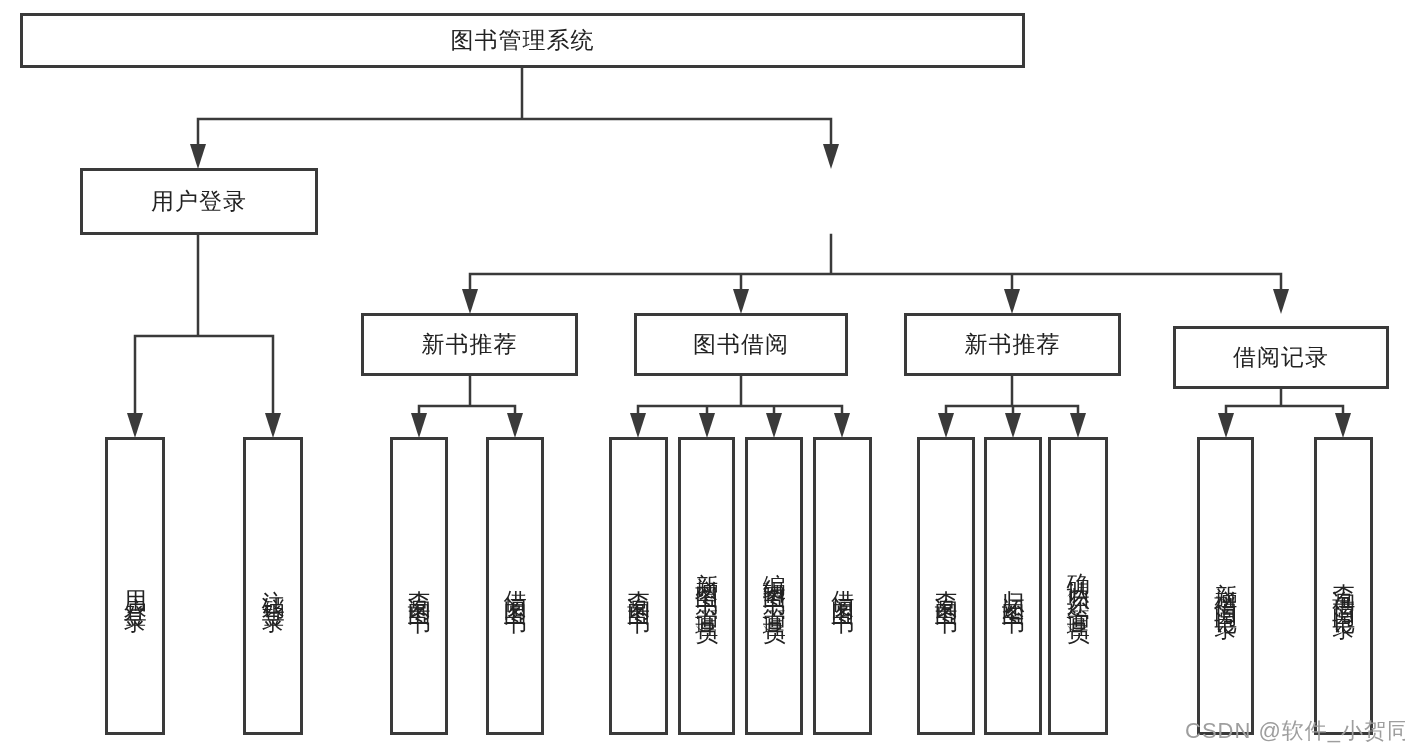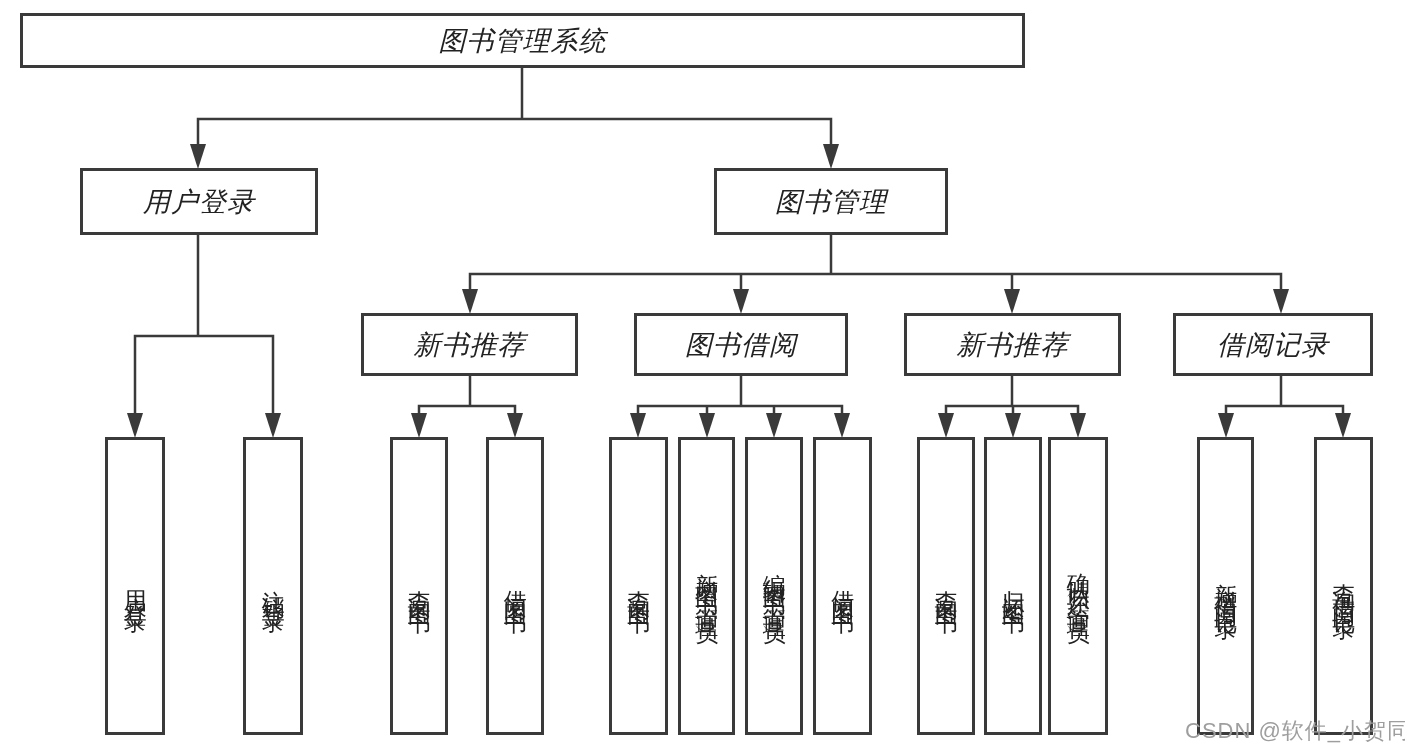--- a/index.html
+++ b/index.html
@@ -31,23 +31,22 @@
     border: 3px solid var(--border);
     display: flex;
     align-items: center;
     justify-content: center;
   }
   .box .lbl {
     color: var(--text);
     white-space: nowrap;
   }
   .hbox .lbl {
-    font-size: 27px;
+    font-size: 23px;
     letter-spacing: 1px;
-    font-style: italic;
   }
   .vbox .lbl {
     writing-mode: vertical-rl;
     text-orientation: mixed;
     font-size: 23px;
     letter-spacing: 7px;
     line-height: 1.1;
     white-space: normal;
   }
   .watermark {
@@ -98,34 +97,31 @@
     </g>
   </svg>
 
   <div class="box hbox" style="left:20px;top:13px;width:1005px;height:55px">
     <span class="lbl">图书管理系统</span>
   </div>
 
   <div class="box hbox" style="left:80px;top:168px;width:238px;height:67px">
     <span class="lbl">用户登录</span>
   </div>
-  <div class="box hbox" style="left:714px;top:168px;width:234px;height:67px">
-    <span class="lbl">图书管理</span>
-  </div>
 
   <div class="box hbox" style="left:361px;top:313px;width:217px;height:63px">
     <span class="lbl">新书推荐</span>
   </div>
   <div class="box hbox" style="left:634px;top:313px;width:214px;height:63px">
     <span class="lbl">图书借阅</span>
   </div>
   <div class="box hbox" style="left:904px;top:313px;width:217px;height:63px">
     <span class="lbl">新书推荐</span>
   </div>
-  <div class="box hbox" style="left:1173px;top:313px;width:200px;height:63px">
+  <div class="box hbox" style="left:1173px;top:326px;width:216px;height:63px">
     <span class="lbl">借阅记录</span>
   </div>
 
   <div class="box vbox" style="left:105px;top:437px;width:60px;height:298px">
     <span class="lbl">用户登录</span>
   </div>
   <div class="box vbox" style="left:243px;top:437px;width:60px;height:298px">
     <span class="lbl">注销登录</span>
   </div>
 

